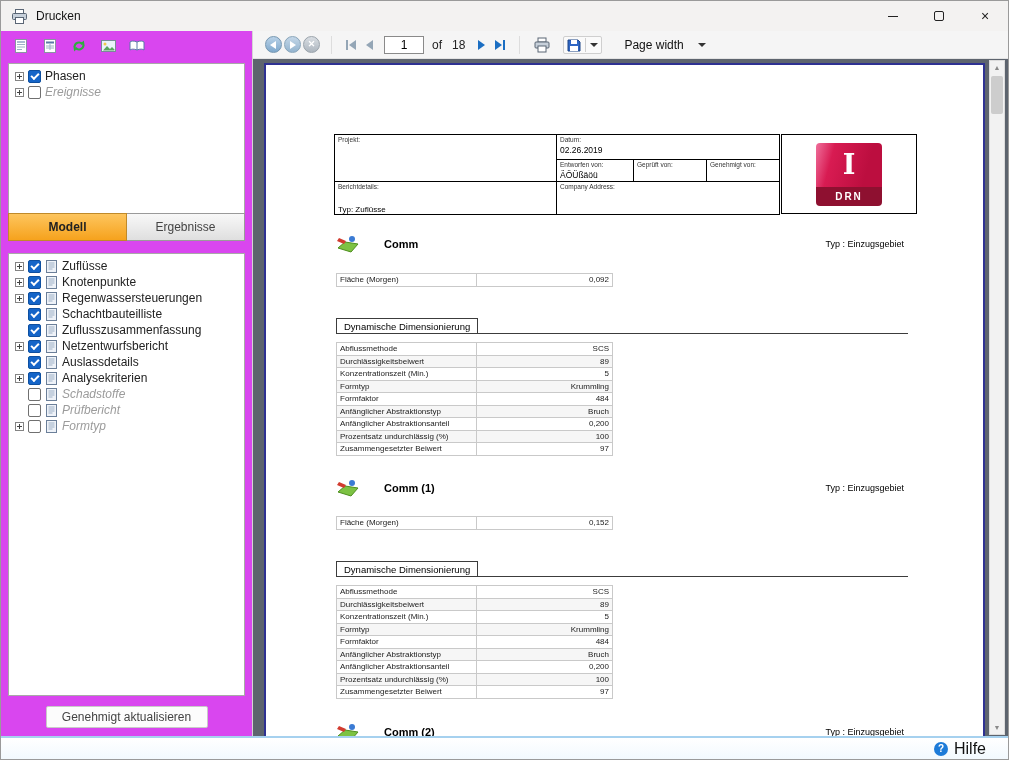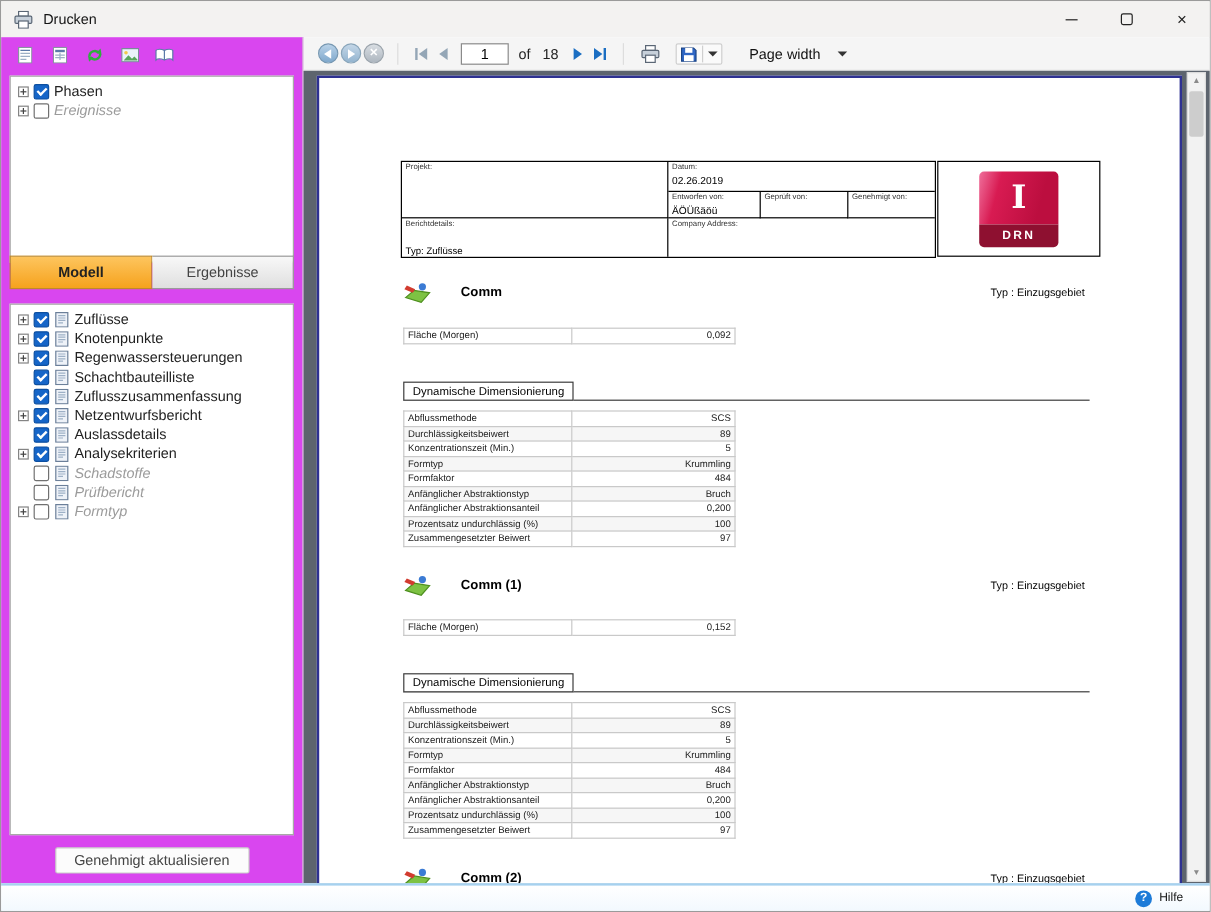--- a/index.html
+++ b/index.html
@@ -132,21 +132,21 @@
   .sb-arrow { font-size:7px; color:#8a8a8a; line-height:13px; flex:none; }
   .sb-arrow.down { margin-top:auto; }
   .sb-thumb { width:12px; height:38px; background:#cdcdcd; border-radius:2px; margin-top:2px; flex:none; }
 
   
   .statusbar { position:absolute; left:0; right:0; bottom:0; height:23px;
     background:linear-gradient(#ffffff,#f2f9fe); border-top:2px solid #a6d1ef;
     display:flex; align-items:center; justify-content:flex-end; padding-right:22px; gap:6px; }
   .help-icon { width:14px; height:14px; border-radius:50%; background:#1d7bd8; color:#fff;
     font-size:10px; font-weight:700; display:flex; align-items:center; justify-content:center; }
-  .help-label { font-size:10px; color:#111; }
+  .help-label { font-size:16px; color:#111; }
 </style>
 </head>
 <body>
 
 <div class="window">
 
   <div class="titlebar">
     <span style="display:flex;">
       <svg width="17" height="15" viewBox="0 0 17 15">
         <rect x="4.5" y="0.5" width="8" height="4" fill="#fff" stroke="#5a6675"></rect>

